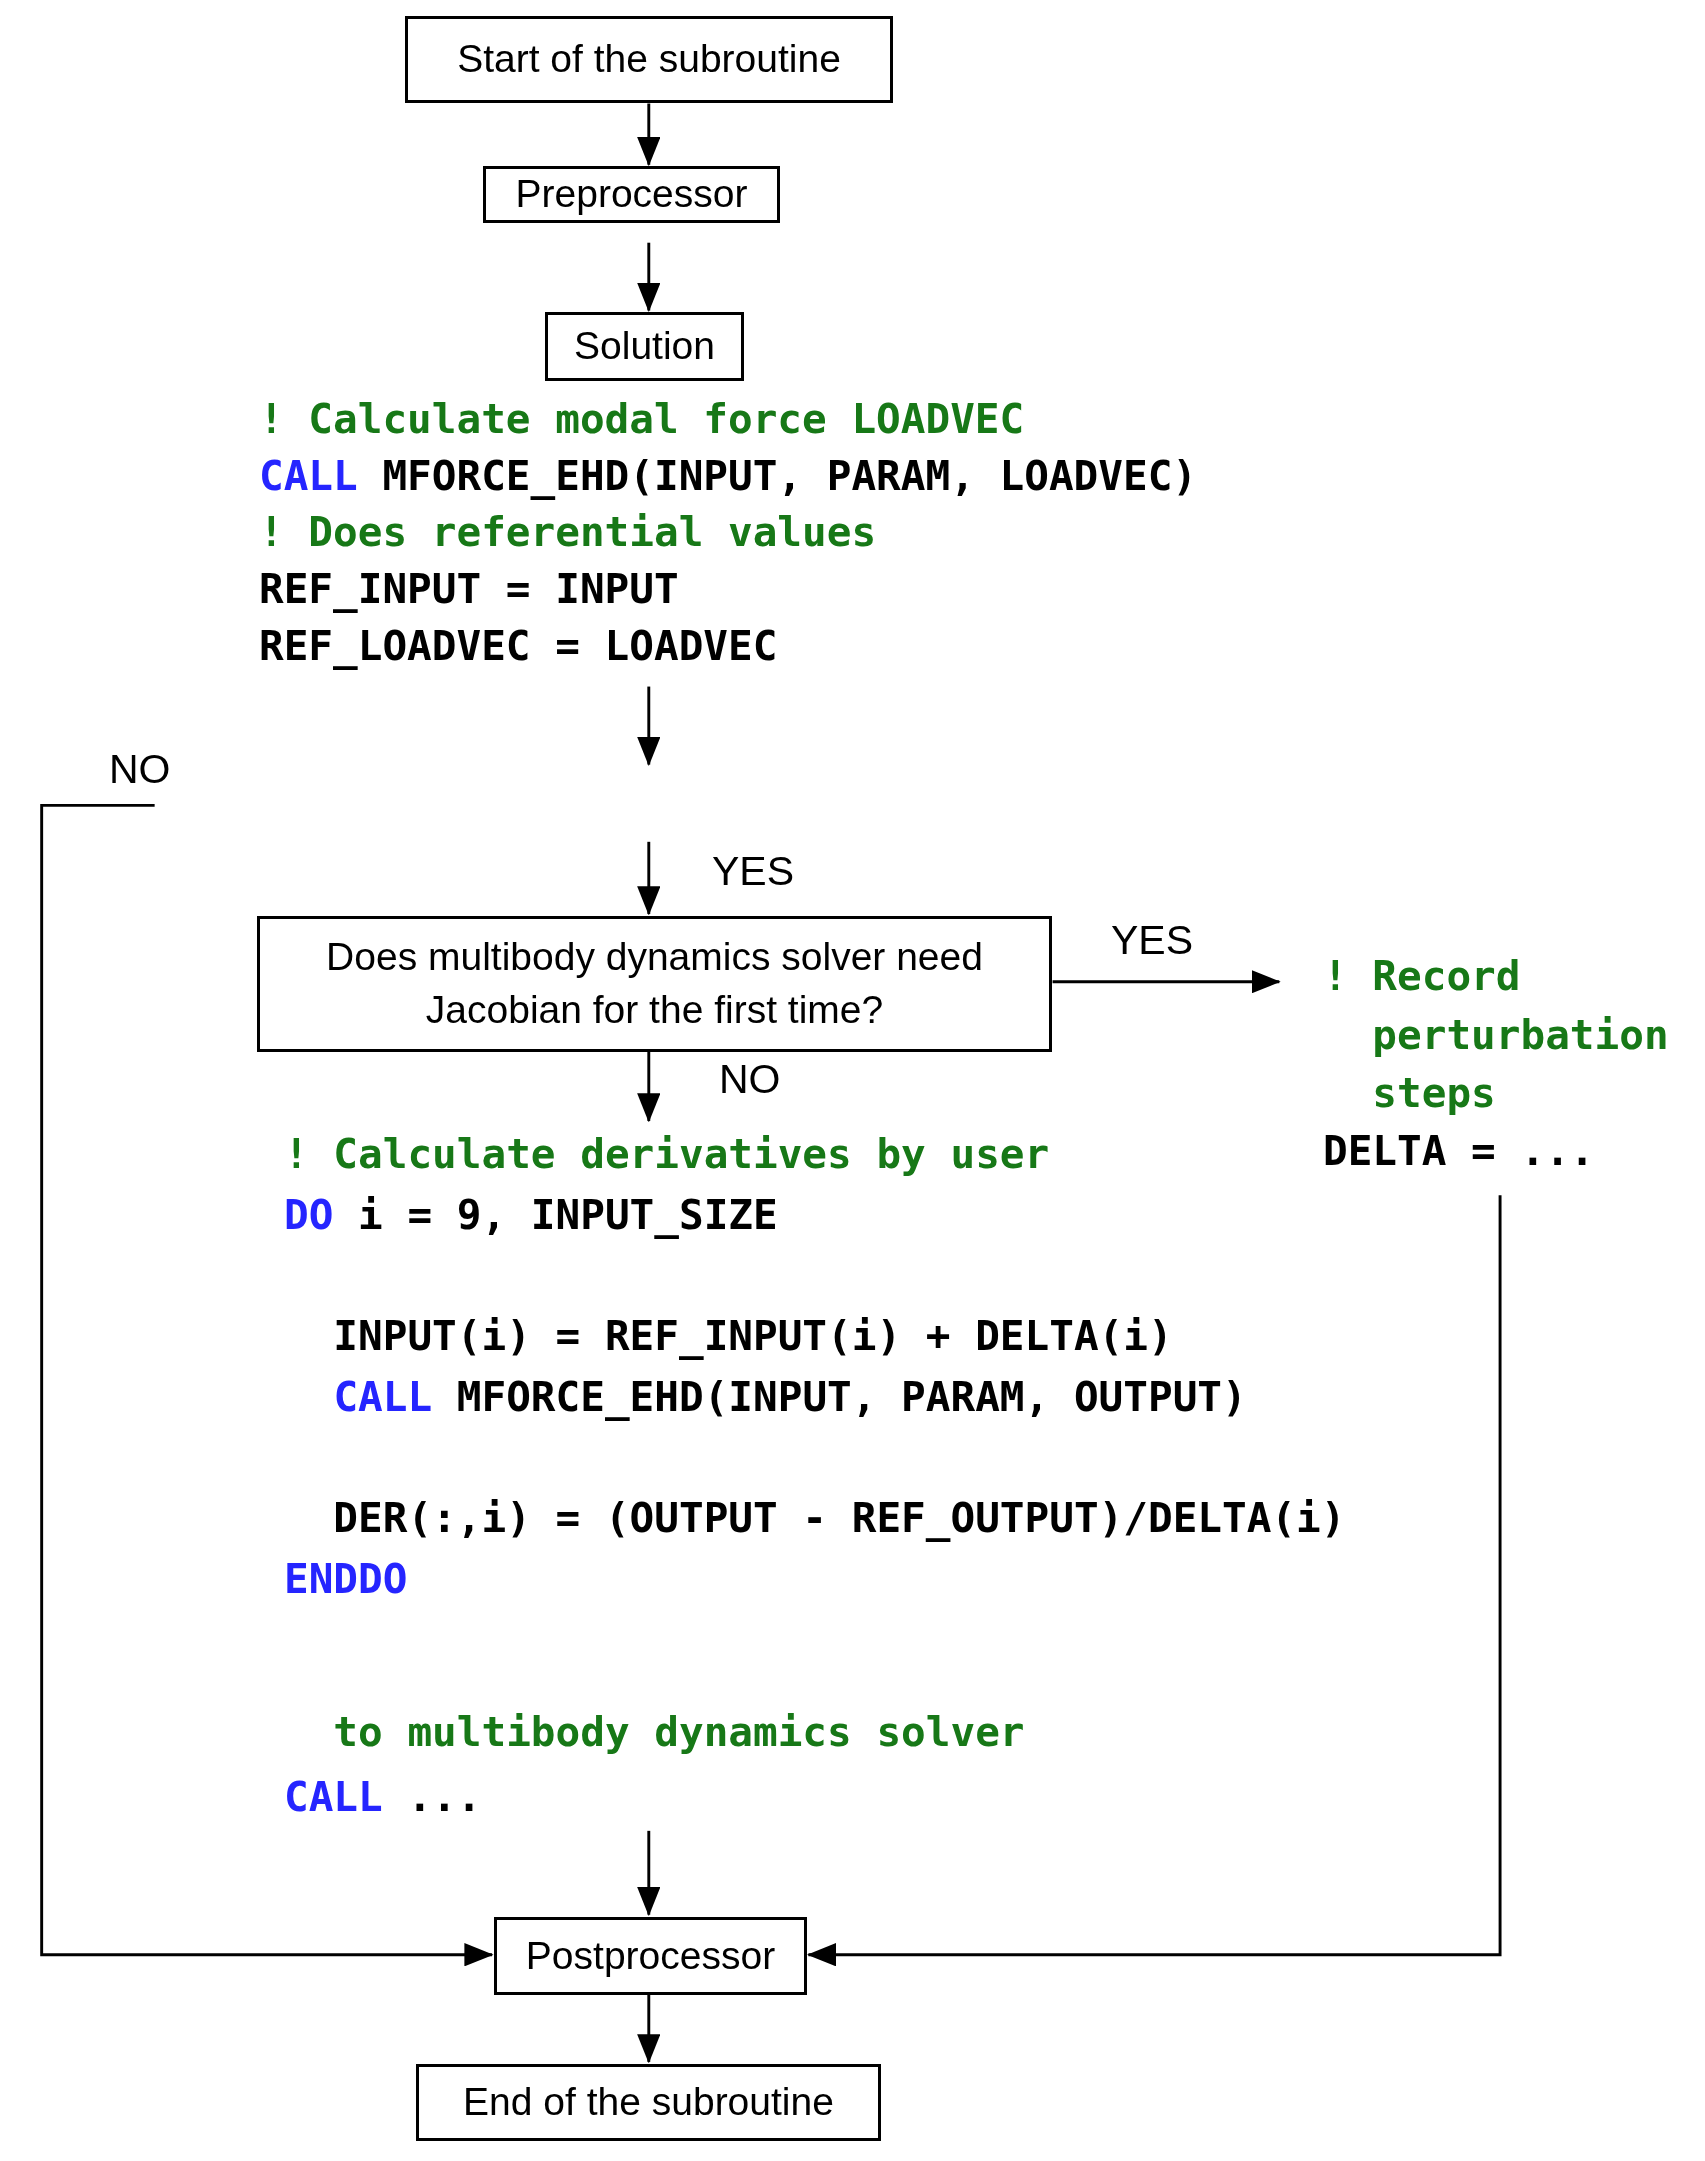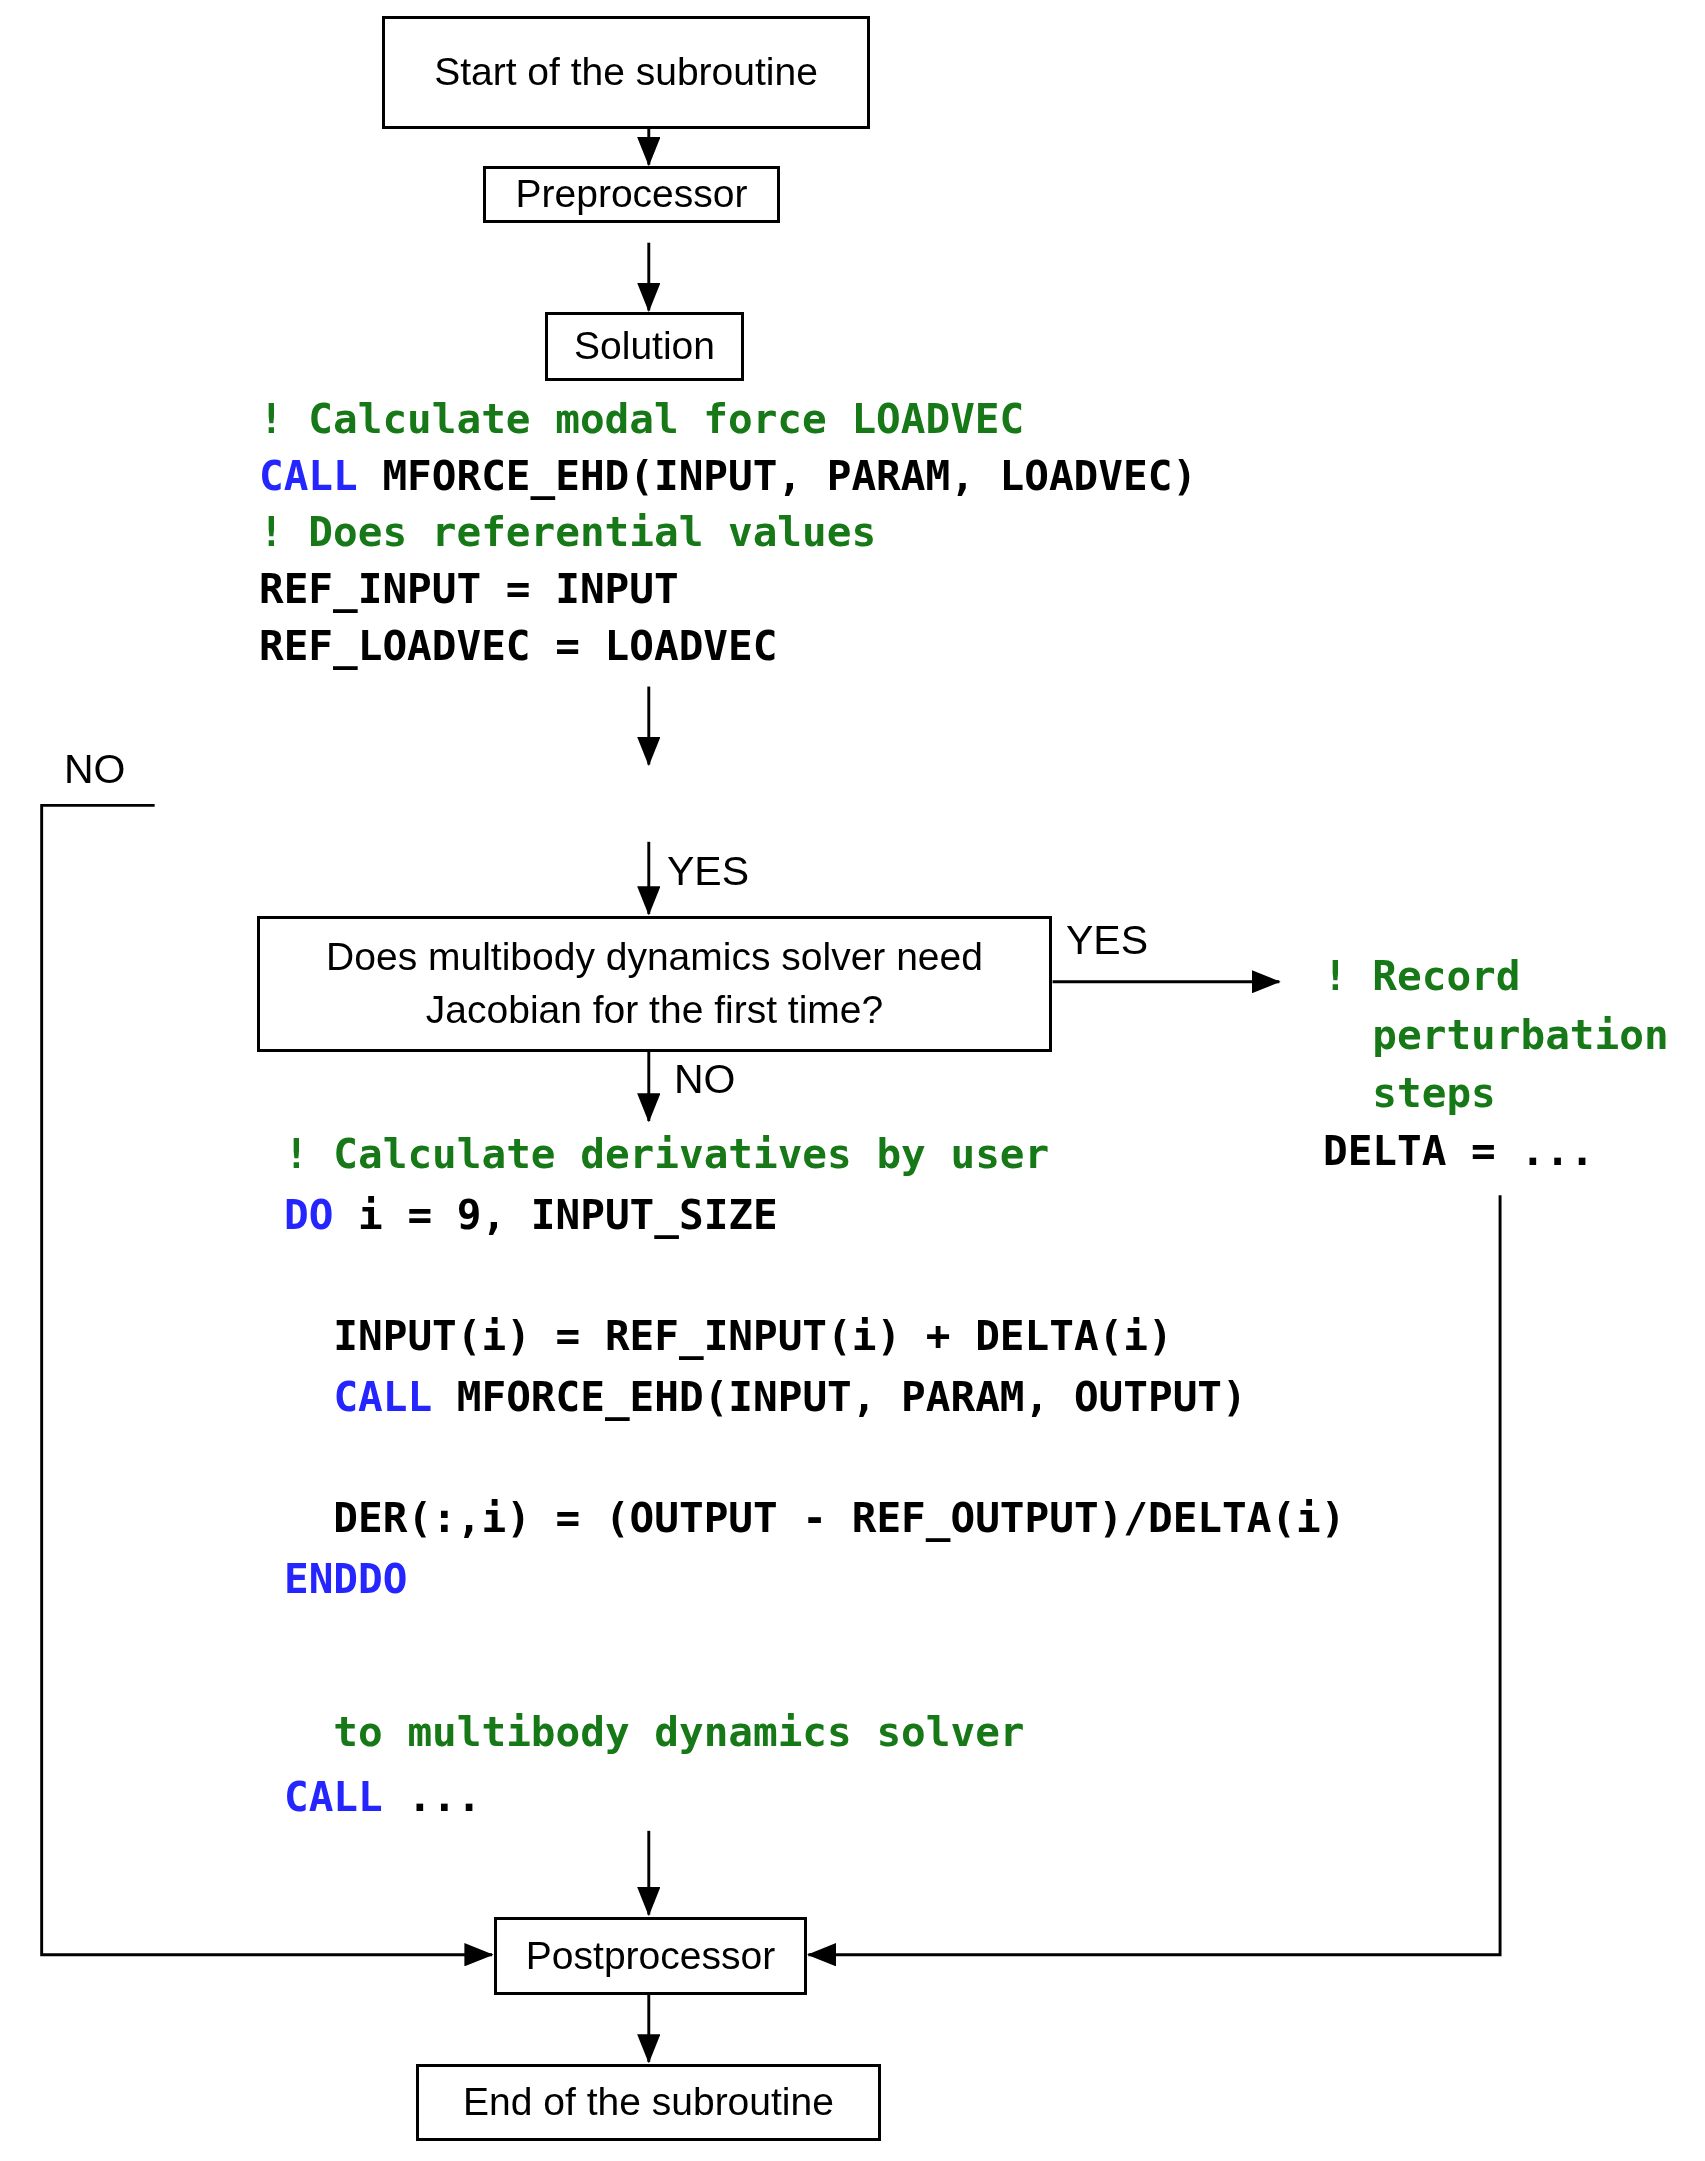--- a/index.html
+++ b/index.html
@@ -3,21 +3,21 @@
 <meta charset="utf-8">
 <style>
   html,body{margin:0;padding:0;background:#fff;}
   .canvas{position:relative;width:1705px;height:2161px;background:#ffffff;overflow:hidden;
           font-family:"Liberation Sans",sans-serif;color:#000;}
   .wires{position:absolute;left:0;top:0;width:1705px;height:2161px;}
   .wire{stroke:#000;stroke-width:4;fill:none;}
   .box{position:absolute;box-sizing:border-box;border:3.6px solid #000;background:#fff;
        display:flex;flex-direction:column;align-items:center;justify-content:center;
        text-align:center;font:400 39px/1.35 "Liberation Sans",sans-serif;white-space:nowrap;}
-  .lbl{position:absolute;font:400 41px/1 "Liberation Sans",sans-serif;white-space:nowrap;}
+  .lbl{position:absolute;font:400 41px/1 "Liberation Sans",sans-serif;white-space:nowrap;margin-left:45px;}
   .code{position:absolute;font:700 41px/1 "DejaVu Sans Mono",monospace;white-space:pre;color:#000;}
   .green{color:var(--comment-green,#177817);}
   .blue{color:var(--keyword-blue,#2525ff);}
 </style>
 </head>
 <body>
 
 <div class="canvas">
 
   <svg class="wires" viewBox="0 0 2339 2965" xmlns="http://www.w3.org/2000/svg">
@@ -31,21 +31,21 @@
     <path class="wire" d="M890 942 L890 1049" marker-end="url(#arr)"></path>
     <path class="wire" d="M890 1155 L890 1254" marker-end="url(#arr)"></path>
     <path class="wire" d="M890 1442 L890 1538" marker-end="url(#arr)"></path>
     <path class="wire" d="M1444 1347 L1755 1347" marker-end="url(#arr)"></path>
     <path class="wire" d="M890 2512 L890 2627" marker-end="url(#arr)"></path>
     <path class="wire" d="M890 2736 L890 2829" marker-end="url(#arr)"></path>
     <path class="wire" d="M212 1105 L57 1105 L57 2682 L675 2682" marker-end="url(#arr)"></path>
     <path class="wire" d="M2058 1640 L2058 2682 L1109 2682" marker-end="url(#arr)"></path>
   </svg>
 
-  <div class="box" style="left:382px;top:16px;width:488px;height:113px">
+  <div class="box" style="left:405px;top:16px;width:488px;height:87px">
     <span>Start of the subroutine</span>
   </div>
 
   <div class="box" style="left:483px;top:166px;width:297px;height:57px">
     <span>Preprocessor</span>
   </div>
 
   <div class="box" style="left:545px;top:312px;width:199px;height:69px">
     <span>Solution</span>
   </div>

